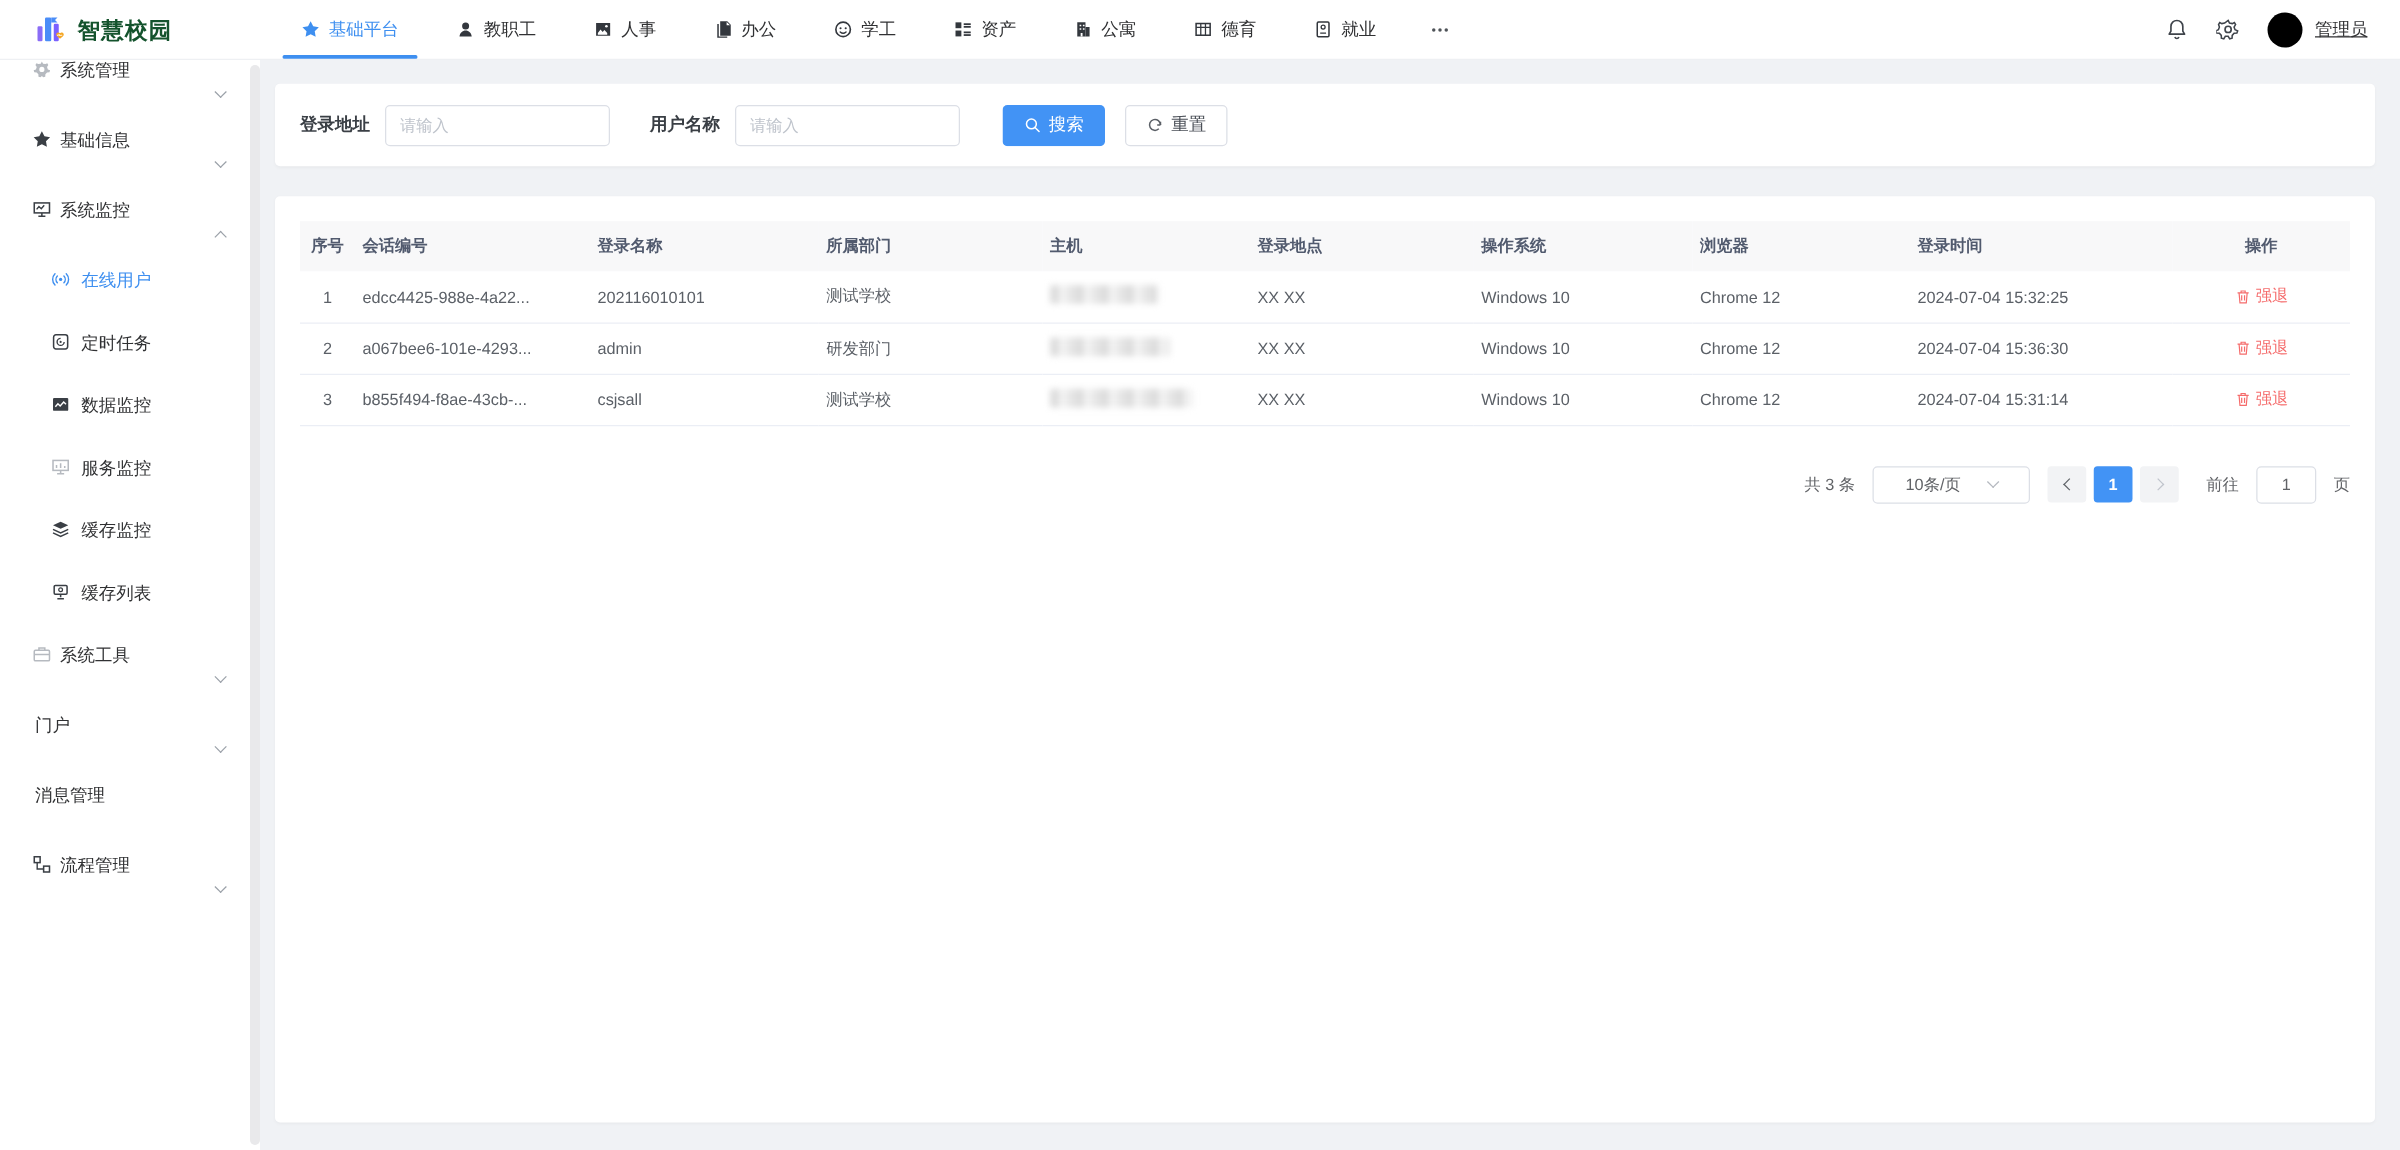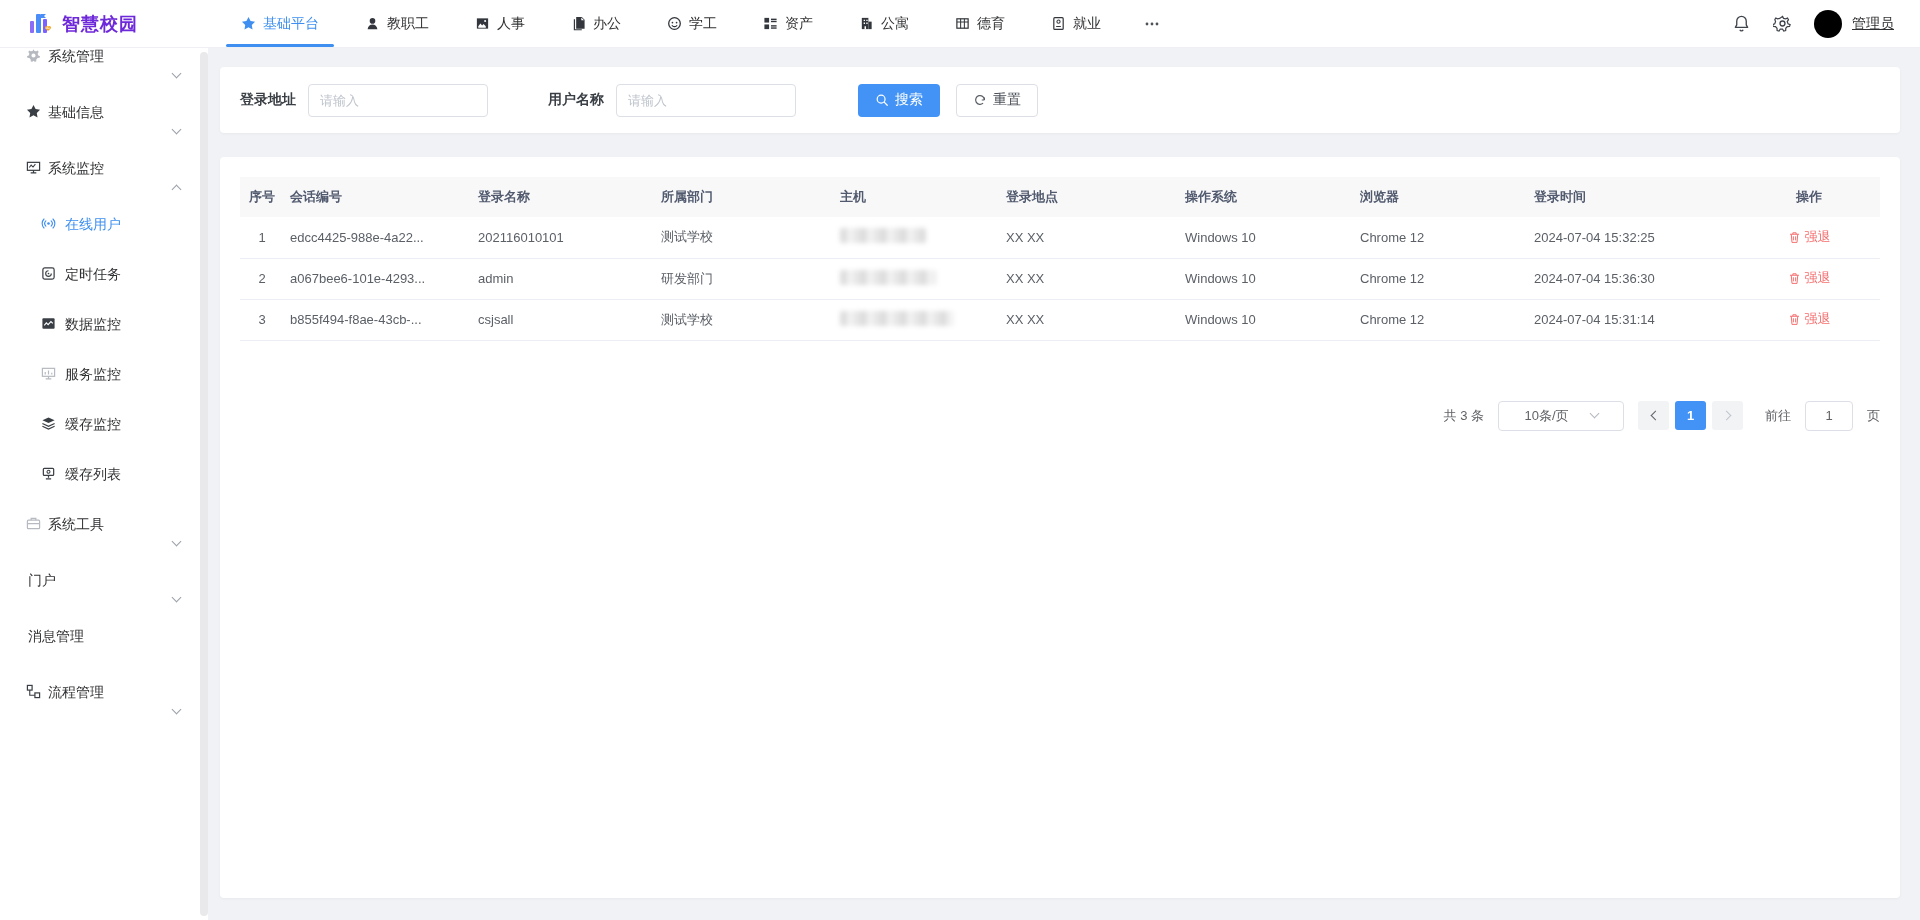--- a/index.html
+++ b/index.html
@@ -2,21 +2,21 @@
 <html><head>
 <meta charset="utf-8">
 <style>
   * { margin:0; padding:0; box-sizing:border-box; }
   html,body { width:1920px; height:920px; overflow:hidden; background:#f0f2f5;
     font-family:"Liberation Sans","DejaVu Sans",sans-serif; color:#303133; }
 
   
   .header { height:48px; background:#fff; display:flex; align-items:stretch; border-bottom:1px solid #eef0f3; }
   .logo { width:200px; display:flex; align-items:center; padding-left:28px; gap:8px; flex:none; }
-  .logo-text { font-size:18px; font-weight:700; color:#6d28d9; letter-spacing:1px; }
+  .logo-text { font-size:18px; font-weight:700; color:#14532d; letter-spacing:1px; }
   .nav-tabs { display:flex; align-items:stretch; margin-left:18px; }
   .nav-tab { display:flex; align-items:center; gap:7px; padding:0 23px; font-size:14px; color:#303133; cursor:pointer; position:relative; }
   .nav-tab .tic { display:inline-flex; color:#33373d; }
   .nav-tab.active { color:#3e8ff0; }
   .nav-tab.active .tic { color:#3e8ff0; }
   .nav-tab.active::after { content:""; position:absolute; left:8px; right:8px; bottom:0; height:3px; background:#3e8ff0; border-radius:2px; }
   .nav-more { display:flex; align-items:center; padding:0 20px; color:#4e5358; cursor:pointer; }
   .header-right { margin-left:auto; display:flex; align-items:center; gap:22px; padding-right:26px;text-decoration:underline; }
   .hicon { display:inline-flex; color:#3f444b; cursor:pointer; }
   .avatar { width:28px; height:28px; border-radius:50%; background:#000; flex:none; cursor:pointer; }
@@ -34,21 +34,21 @@
   .side-item .slabel { margin-left:7px; }
   .side-item.sub .slabel { margin-left:9px; }
   .side-item.active { color:#3e8ff0; }
   .side-item.active .sicon { color:#3e8ff0; }
   .side-item.noicon .slabel { margin-left:3px; }
   .chev { position:absolute; right:28px; top:50%; width:7px; height:7px; border-right:1.4px solid #9aa0a8; border-bottom:1.4px solid #9aa0a8; }
   .chev.down { transform:rotate(45deg); margin-top:-6px; }
   .chev.up { transform:rotate(-135deg); margin-top:-2px; }
 
   .main { flex:1; padding:19px 20px 0 12px; display:flex; flex-direction:column; }
-  .card { background:#fff; border-radius:4px; box-shadow:0 1px 3px rgba(0,0,0,.04);gap:28px; }
+  .card { background:#fff; border-radius:4px; box-shadow:0 1px 3px rgba(0,0,0,.04); }
 
   
   .search-card { height:66px; display:flex; align-items:center; padding:0 20px; flex:none; }
   .field { display:flex; align-items:center; }
   .field + .field { margin-left:32px; }
   .field-label { font-size:14px; font-weight:700; color:#3a3f45; margin-right:12px; }
   .text-input { width:180px; height:33px; border:1px solid #dcdfe6; border-radius:4px; padding:0 11px; font-size:13px; color:#606266; outline:none; font-family:inherit; }
   .text-input::placeholder { color:#bfc4cc; }
   .btns { margin-left:34px; display:flex; gap:16px; }
   .btn { height:33px; display:inline-flex; align-items:center; gap:6px; padding:0 16px; font-size:14px; border-radius:4px; cursor:pointer; border:1px solid transparent; font-family:inherit; }

